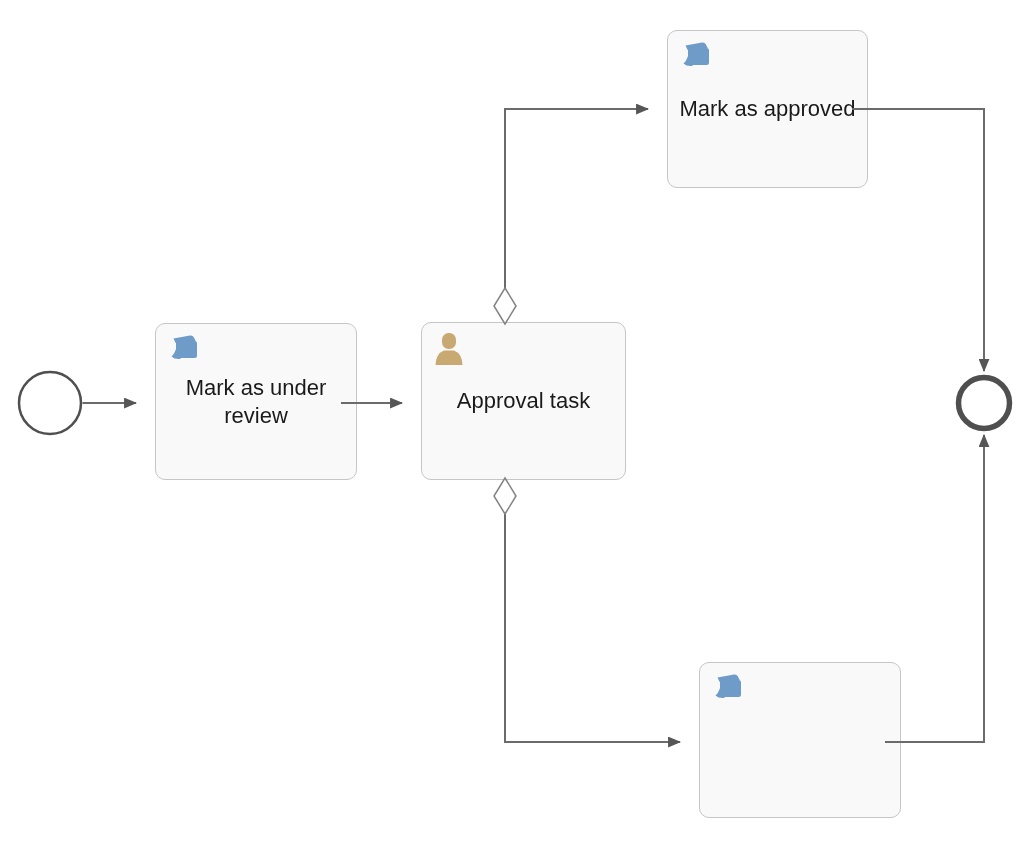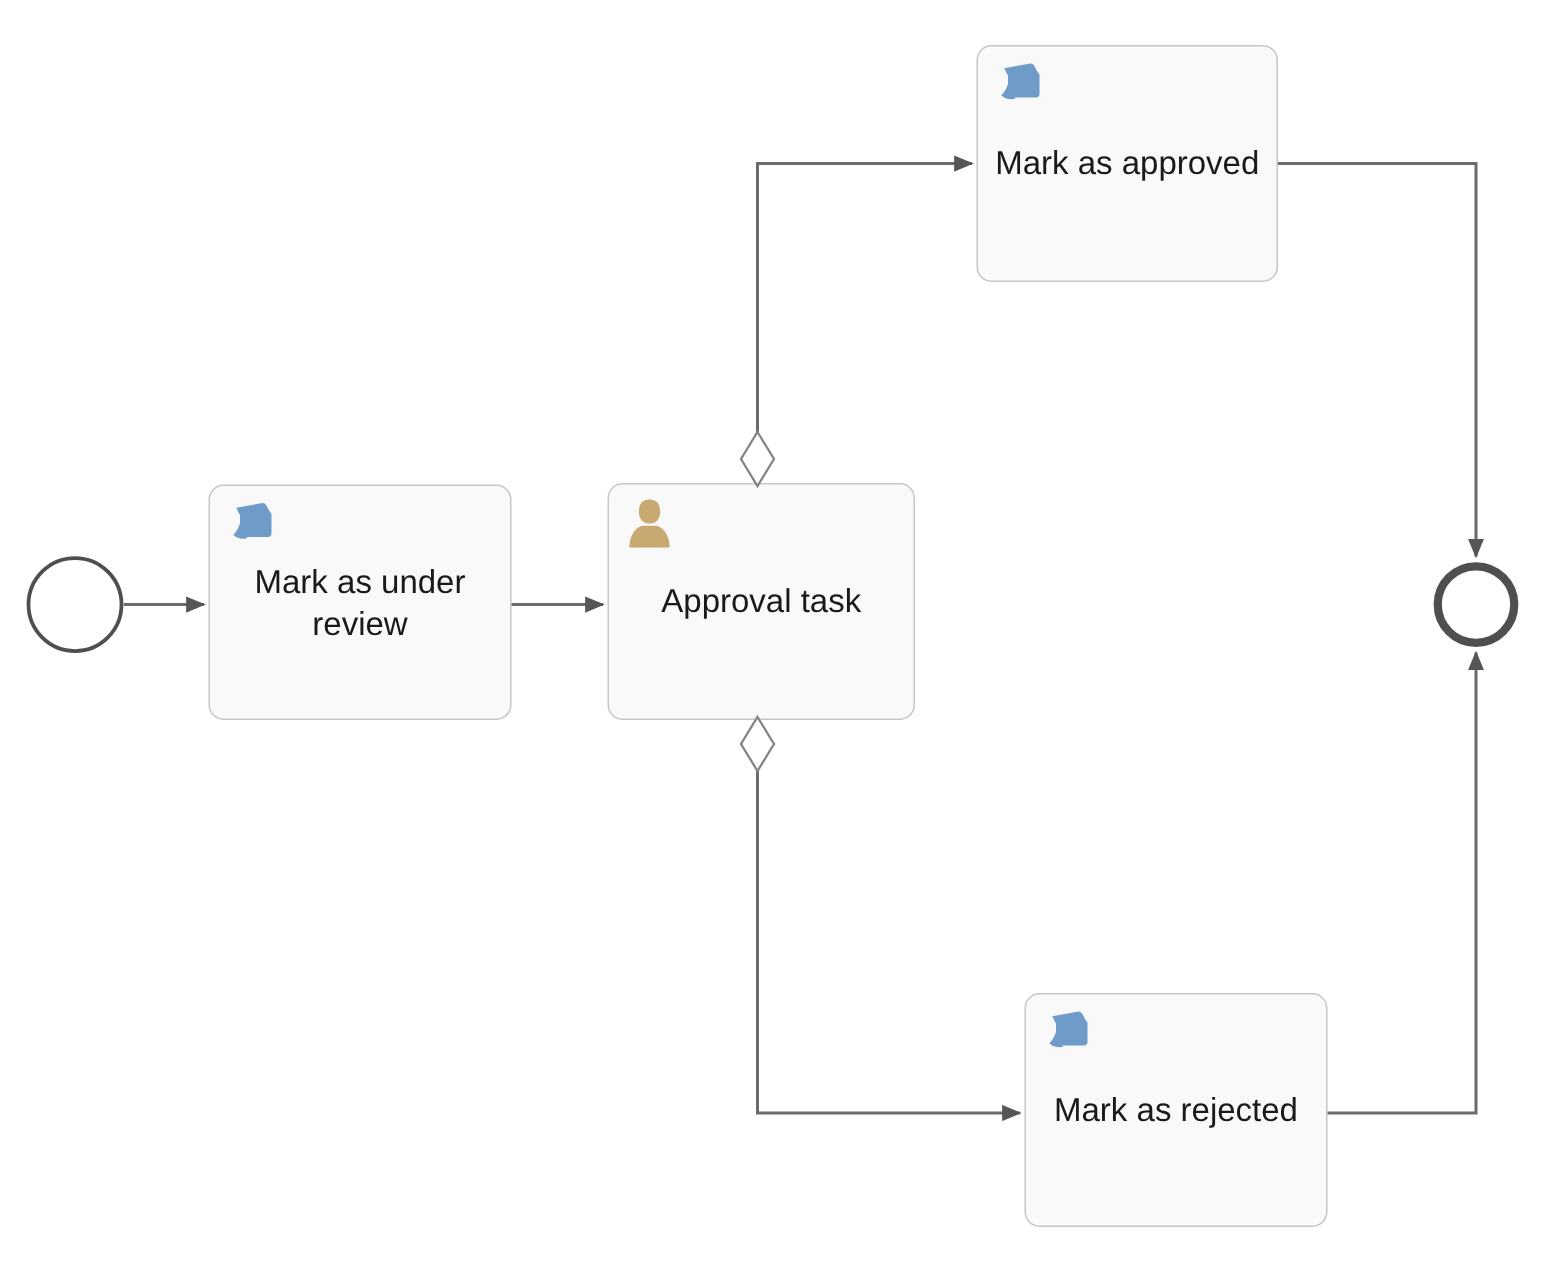--- a/index.html
+++ b/index.html
@@ -32,20 +32,21 @@
     border: 1px solid #c6c6c6;
     border-radius: 10px;
     display: flex;
     align-items: center;
     justify-content: center;
     text-align: center;
     color: #1a1a1a;
     font-size: 22px;
     line-height: 28px;
     font-weight: 400;
+    margin-left: 16px;
   }
   .task .icon {
     position: absolute;
     top: 9px;
     left: 11px;
   }
   .task .label { display: inline-block; }
   .label-narrow { max-width: 160px; }
   .label-nowrap { white-space: nowrap; }
 
@@ -92,21 +93,20 @@
   </div>
 
   <div class="task" id="task-rejected">
     <svg class="icon" width="32" height="28" viewBox="0 0 32 28">
       <g fill="#6f9bc9">
         <path d="M6.5 5.5 L23 2.5 Q25.5 2 26.6 4 L29 8.5 L12 11 Q9.5 11.5 8.4 9.5 Z"></path>
         <rect x="9" y="8" width="21" height="17" rx="2.5"></rect>
         <path d="M9 16 L13.5 16 L13.5 26 Q7.5 26.6 4.5 23.5 Q7 21.5 9 16 Z"></path>
       </g>
     </svg>
-    <span class="label label-nowrap">Mark as rejected</span>
   </div>
 
   <svg class="wires" width="1032" height="852" viewBox="0 0 1032 852">
     <defs>
       <marker id="arrow" viewBox="0 0 12 10" refX="11" refY="5" markerWidth="13" markerHeight="11" markerUnits="userSpaceOnUse" orient="auto">
         <polygon points="0,0 12,5 0,10" fill="#565656"></polygon>
       </marker>
     </defs>
 
     <circle cx="50" cy="403" r="31" fill="#ffffff" stroke="#4f4f4f" stroke-width="2.5"></circle>

